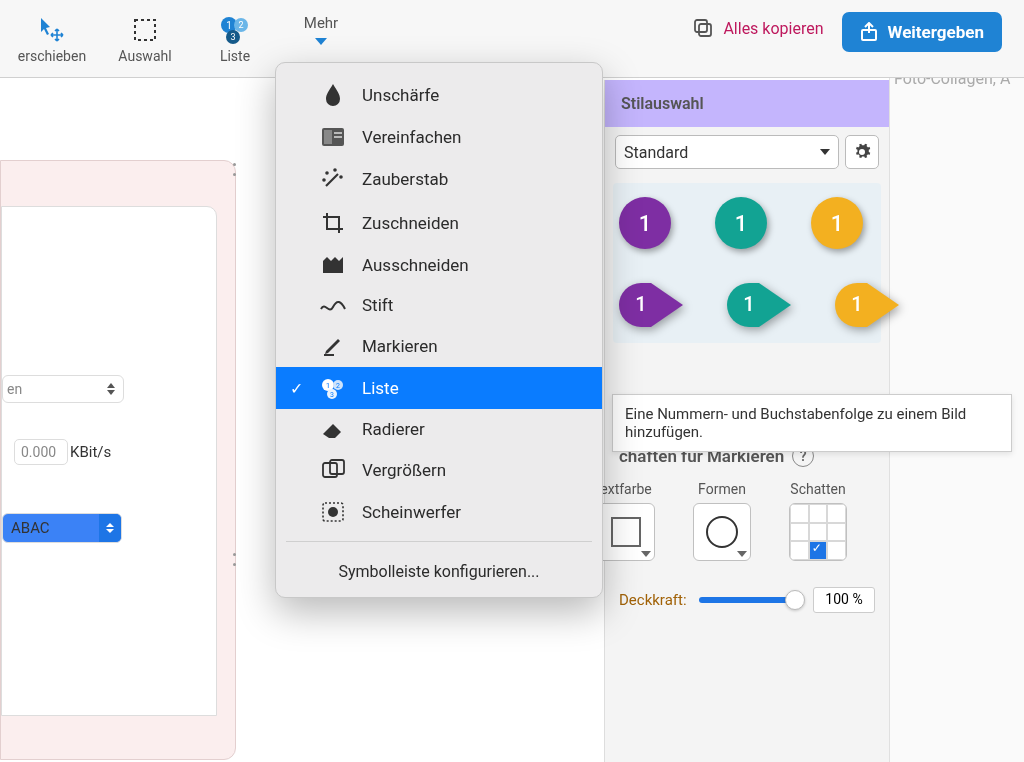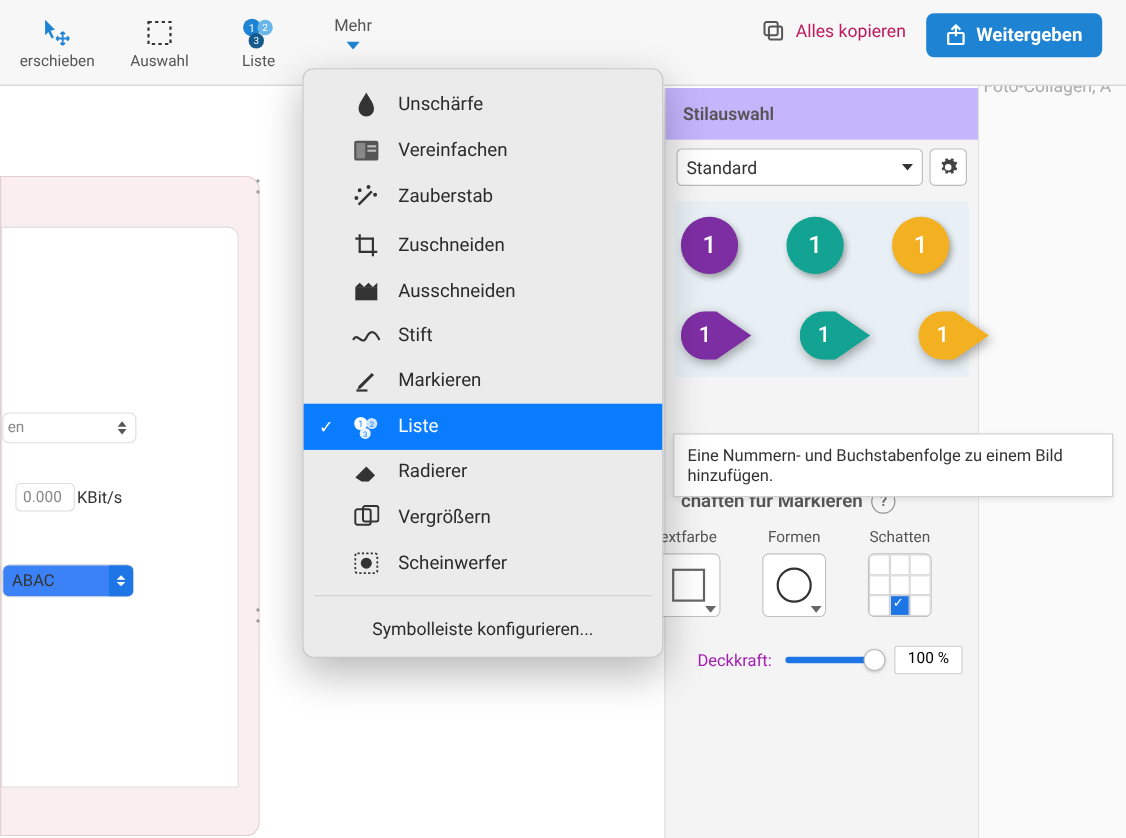--- a/index.html
+++ b/index.html
@@ -65,21 +65,21 @@
   .swatch-btn .inner-red { width:30px; height:30px; background:#e74a3c; border:2px solid #333; }
   .swatch-btn .inner-sq { width:30px; height:30px; border:2px solid #666; }
   .swatch-btn .inner-circ { width:32px;height:32px;border:2.5px solid #333;border-radius:50%; }
   .swatch-btn .mini-tri { position:absolute; bottom:3px; right:3px; width:0;height:0;border-left:5px solid transparent;border-right:5px solid transparent;border-top:6px solid #666;}
   .shadow-grid { width:58px;height:58px;border:1px solid #c0c0c0;background:#fff;display:grid;grid-template-columns:repeat(3,1fr);grid-template-rows:repeat(3,1fr);border-radius:6px;overflow:hidden;}
   .shadow-grid div{border:1px solid #d8d8d8;}
   .shadow-grid .sel{background:#1d75e6;position:relative;}
   .shadow-grid .sel::after{content:'✓';color:#fff;font-size:12px;position:absolute;left:2px;top:-1px;}
 
   .opacity-row { display:flex; align-items:center; gap:12px; padding:22px 14px 0 14px; }
-  .opacity-row .lbl{font-size:15px;color:#a21caf;margin-left:15px;}
+  .opacity-row .lbl{font-size:15px;color:#a16207;}
   .slider { flex:1; height:6px; background:linear-gradient(to right,#1d75e6 0%,#1d75e6 92%,#ddd 92%,#ddd 100%); border-radius:3px; position:relative; }
   .slider .thumb{position:absolute; right:6px; top:50%; transform:translate(50%,-50%); width:20px;height:20px;background:#fff;border:1px solid #bbb;border-radius:50%; box-shadow:0 1px 3px rgba(0,0,0,.2);}
   .pct-box { width:62px; height:26px; border:1px solid #ccc; background:#fff; font-size:14px; text-align:center; padding-top:3px; border-radius:3px;}
 
   
   .menu { position:absolute; top:62px; left:275px; width:328px; background:#ecebec; border:1px solid #c8c8c8; border-radius:10px; box-shadow:0 14px 38px rgba(0,0,0,.28); padding:10px 0 4px 0; }
   .menu-item { display:flex; align-items:center; gap:16px; padding:10px 22px 10px 44px; font-size:17px; color:#2b2b2b; cursor:pointer; position:relative; }
   .menu-item .mi-icon { width:26px; display:flex; justify-content:center; color:#333; }
   .menu-item.selected { background:#0a7cff; color:#fff; }
   .menu-item.selected .mi-icon svg, .menu-item.selected .mi-icon { color:#fff; }

